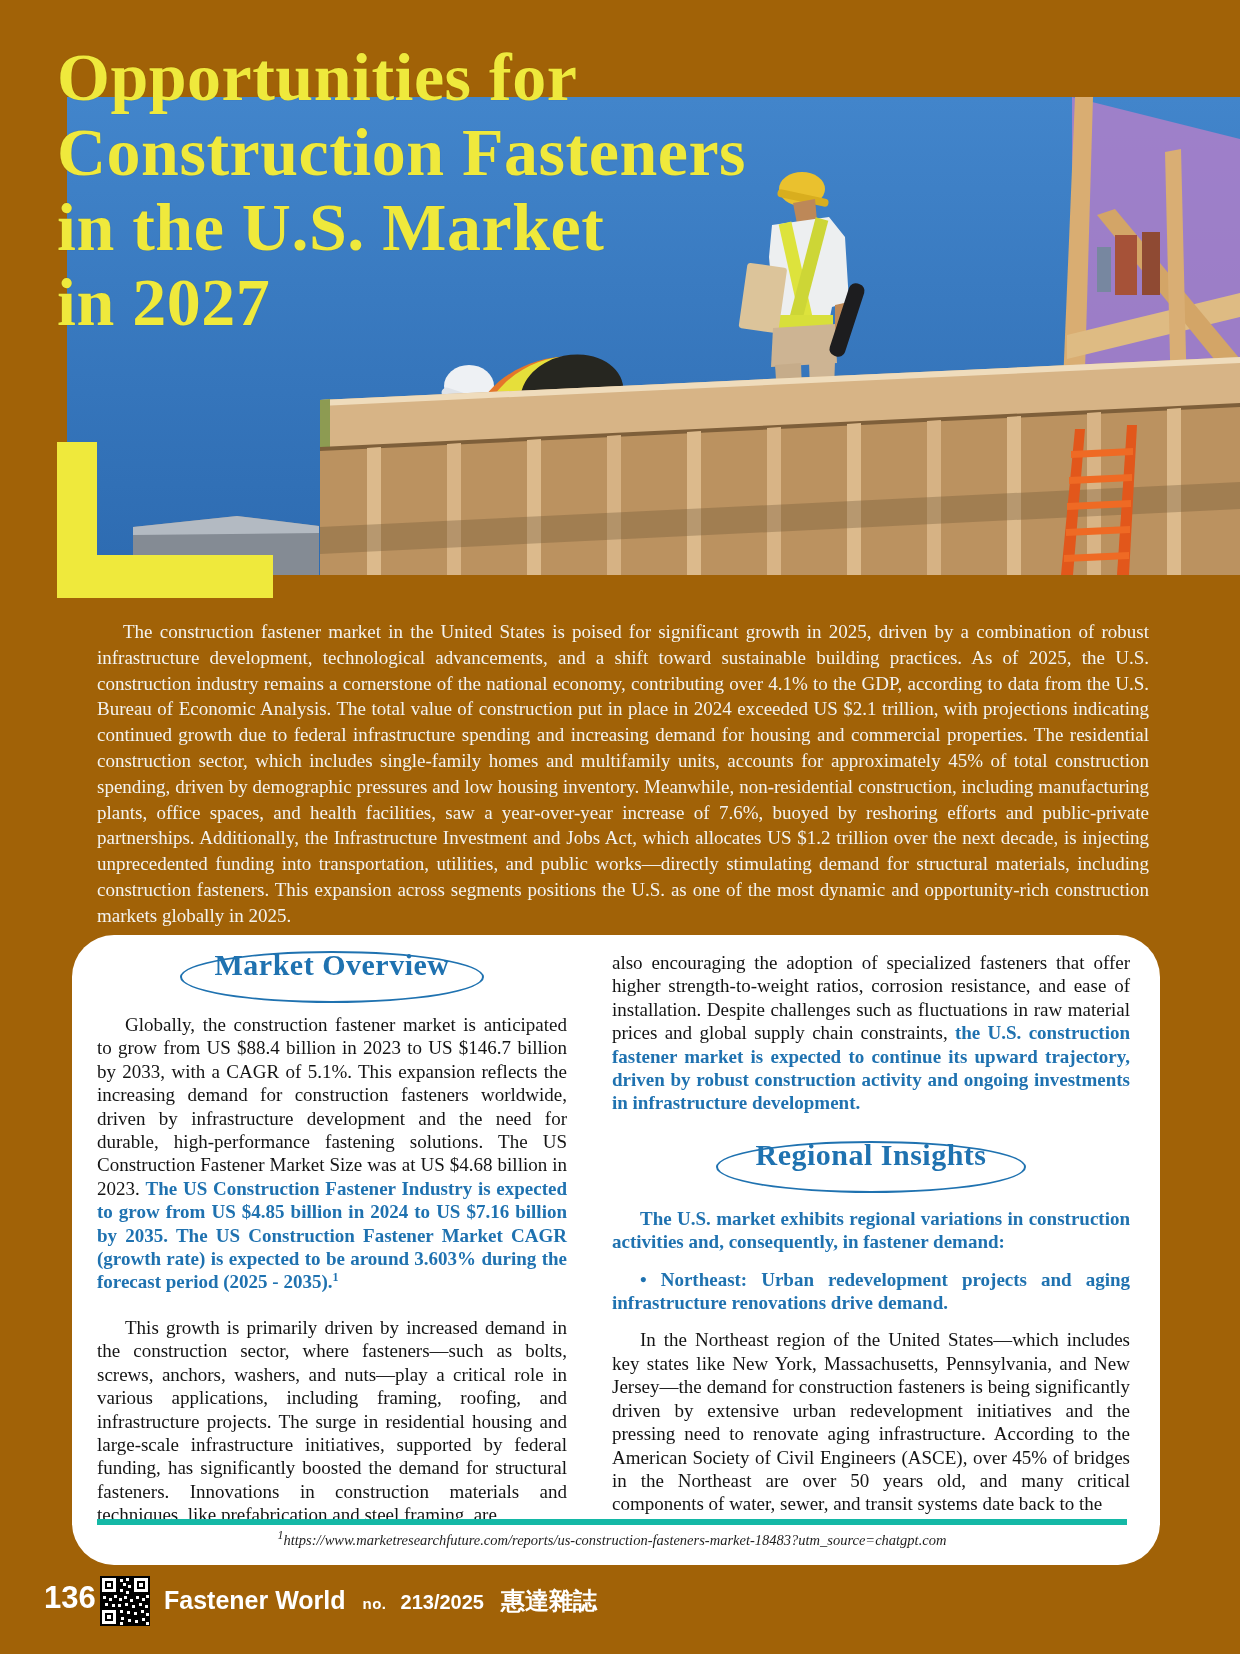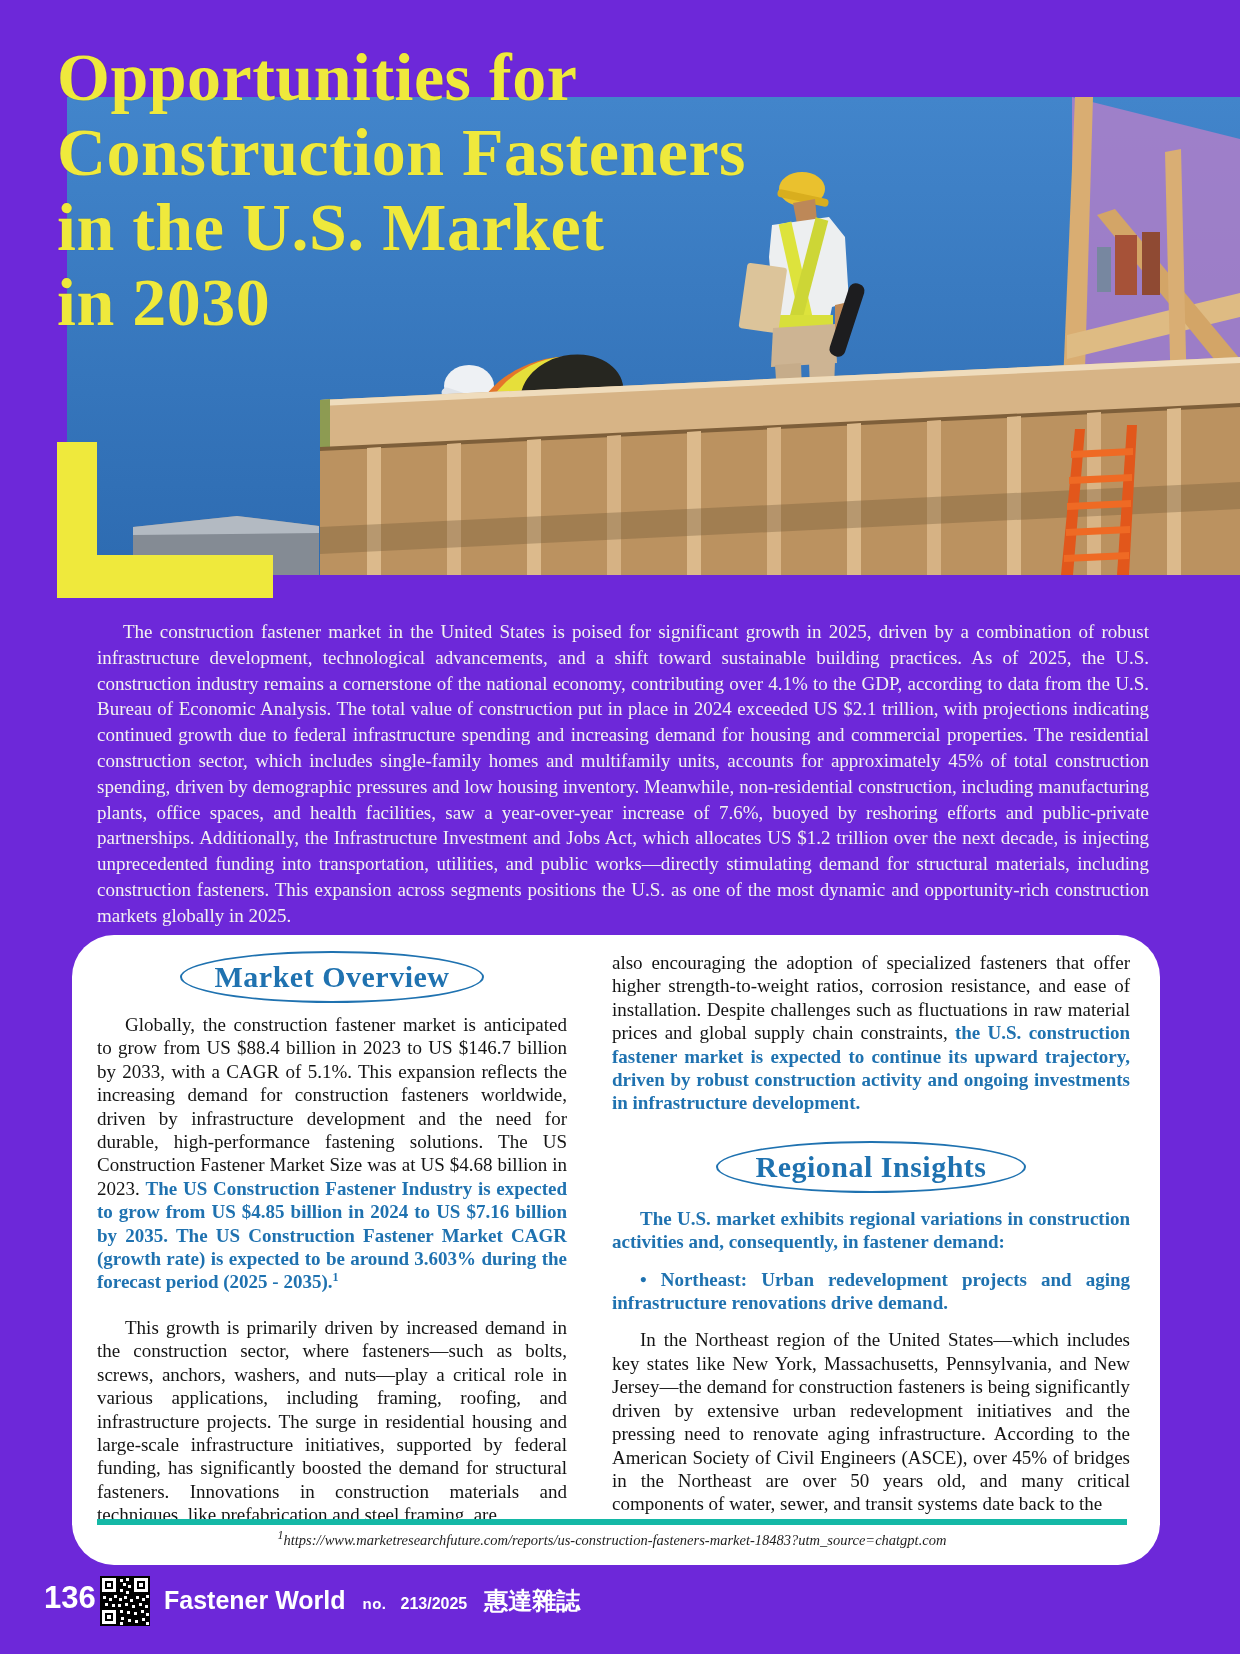--- a/index.html
+++ b/index.html
@@ -1,18 +1,18 @@
 <!DOCTYPE html>
 <html style="--accent-yellow: #efe93c; --heading-blue: #1f72b0; --sky-blue: #3a7cc2;"><head>
 <meta charset="utf-8">
 <style>
   html,body { margin:0; padding:0; background:#000; }
   #page {
     position:relative; width:1240px; height:1654px; overflow:hidden;
-    background:#6d28d9; font-family:"Liberation Serif", serif;
+    background:#a16207; font-family:"Liberation Serif", serif;
   }
 
   
   .photo { position:absolute; left:67px; top:97px; width:1173px; height:478px; z-index:1; }
   .photo svg { display:block; width:100%; height:100%; }
 
   
   .title {
     position:absolute; left:57px; top:40px; z-index:6;
     color:var(--accent-yellow,#efe93c);
@@ -35,21 +35,21 @@
   .card {
     position:absolute; left:72px; top:935px; width:1088px; height:630px;
     background:#ffffff; border-radius:42px; overflow:hidden; z-index:3;
   }
   .col { position:absolute; top:16px; color:#141414; font-size:19px; line-height:23.4px; text-align:justify; }
   .col-left  { left:25px;  width:470px; }
   .col-right { left:540px; width:518px; }
 
   .pill {
     border:2px solid var(--heading-blue,#1f72b0); border-radius:50%;
-    display:flex; align-items:center; justify-content:center;
+    display:flex; justify-content:center;
     margin:0 auto 10px auto; height:48px;
   }
   .pill-mo { width:300px; }
   .pill-ri { width:306px; margin-top:26px; }
   .pill span {
     color:var(--heading-blue,#1f72b0); font-weight:bold; font-size:30px; letter-spacing:.5px;
   }
 
   .col p { margin:0; }
   .indent { text-indent:28px; }
@@ -69,21 +69,21 @@
     position:absolute; left:44px; top:1580px; z-index:4;
     color:#fff; font-family:"Liberation Sans",sans-serif; font-weight:bold; font-size:31px;
   }
   .qr { position:absolute; left:100px; top:1576px; width:50px; height:50px; z-index:4; }
   .mag-label {
     position:absolute; left:164px; top:1585px; z-index:4;
     color:#fff; font-family:"Liberation Sans",sans-serif; font-weight:bold; font-size:25px;
     display:flex; align-items:baseline; gap:17px;
   }
   .mag-label .no  { font-size:15px; letter-spacing:.5px; }
-  .mag-label .iss { font-size:16px; margin-left:-3px;text-align:center; }
+  .mag-label .iss { font-size:20px; margin-left:-3px;text-align:center; }
   .mag-label .cn  { font-size:24px; font-weight:bold; }
 </style>
 </head>
 <body>
 
 <div id="page">
 
   <div class="photo">
     <svg viewBox="0 0 1173 478" preserveAspectRatio="none">
       <defs>
@@ -169,21 +169,21 @@
         <polygon points="999,432 1063,429 1063,436 999,439" fill="#ef6a24"></polygon>
         <polygon points="997,458 1062,455 1062,462 997,465" fill="#ef6a24"></polygon>
       </g>
     </svg>
   </div>
 
   <div class="title">
     <div>Opportunities for</div>
     <div>Construction Fasteners</div>
     <div>in the U.S. Market</div>
-    <div>in 2030</div>
+    <div>in 2027</div>
   </div>
 
   <div class="l-vert"></div>
   <div class="l-horiz"></div>
 
   <p class="intro">The construction fastener market in the United States is poised for significant growth in 2025, driven by a combination of robust infrastructure development, technological advancements, and a shift toward sustainable building practices. As of 2025, the U.S. construction industry remains a cornerstone of the national economy, contributing over 4.1% to the GDP, according to data from the U.S. Bureau of Economic Analysis. The total value of construction put in place in 2024 exceeded US $2.1 trillion, with projections indicating continued growth due to federal infrastructure spending and increasing demand for housing and commercial properties. The residential construction sector, which includes single-family homes and multifamily units, accounts for approximately 45% of total construction spending, driven by demographic pressures and low housing inventory. Meanwhile, non-residential construction, including manufacturing plants, office spaces, and health facilities, saw a year-over-year increase of 7.6%, buoyed by reshoring efforts and public-private partnerships. Additionally, the Infrastructure Investment and Jobs Act, which allocates US $1.2 trillion over the next decade, is injecting unprecedented funding into transportation, utilities, and public works—directly stimulating demand for structural materials, including construction fasteners. This expansion across segments positions the U.S. as one of the most dynamic and opportunity-rich construction markets globally in 2025.</p>
 
   <div class="card">
 
     <div class="col col-left">

